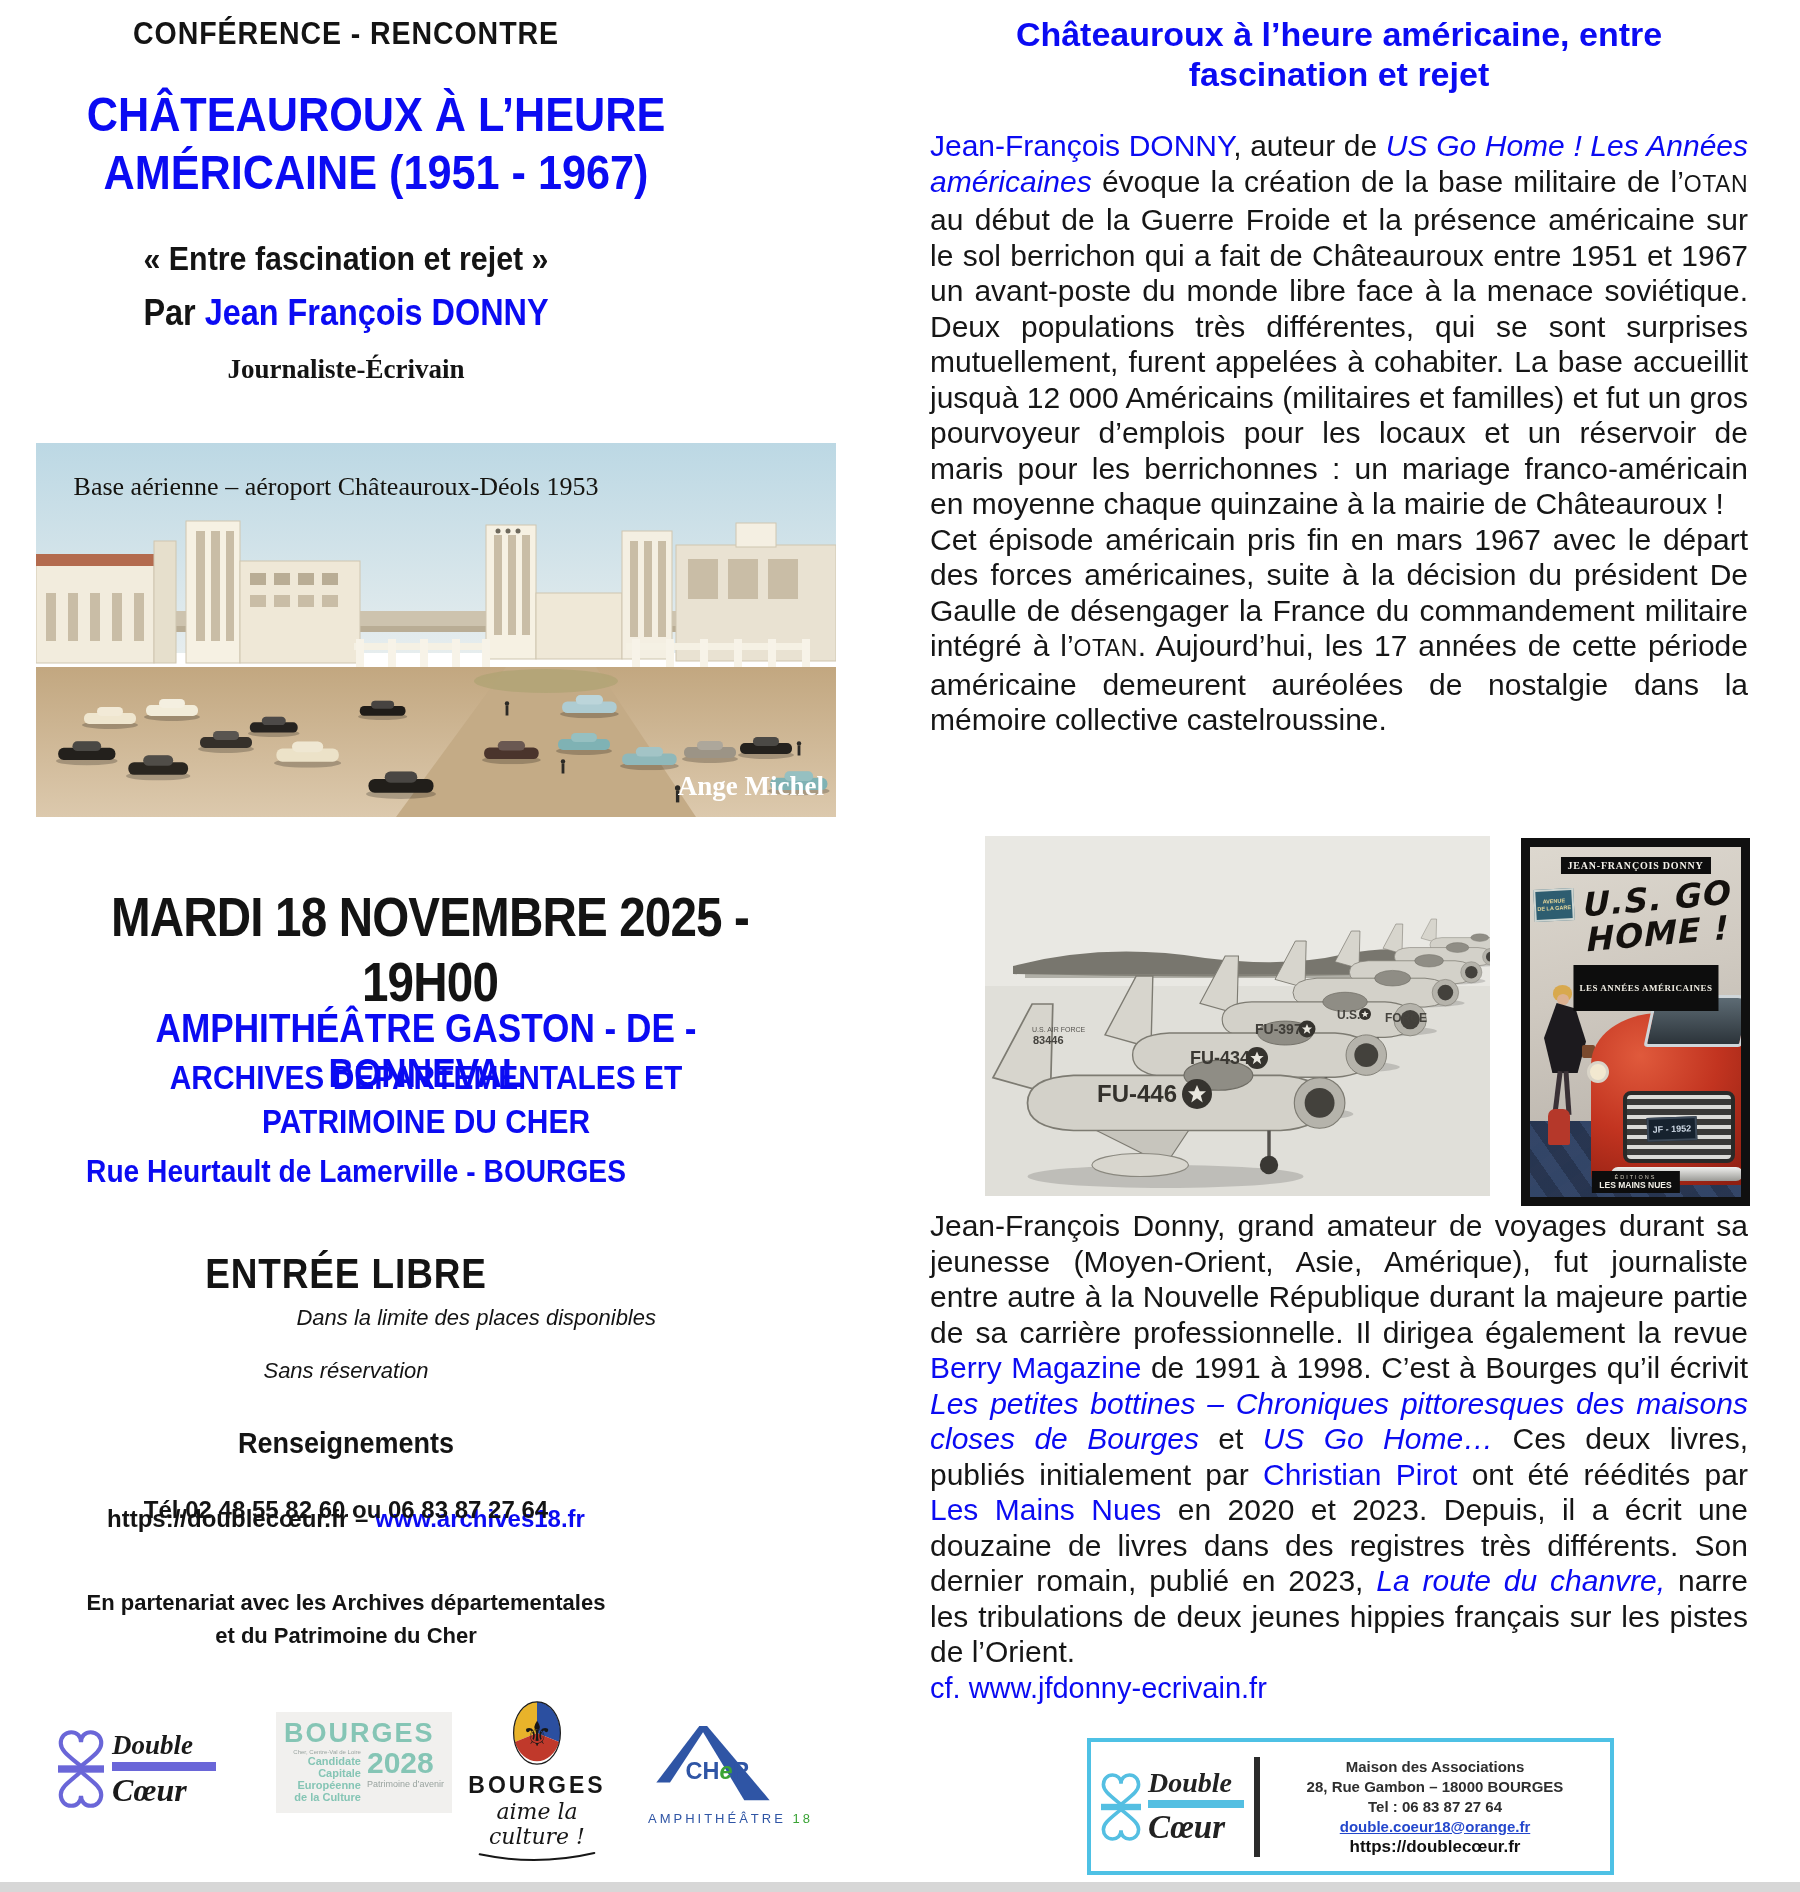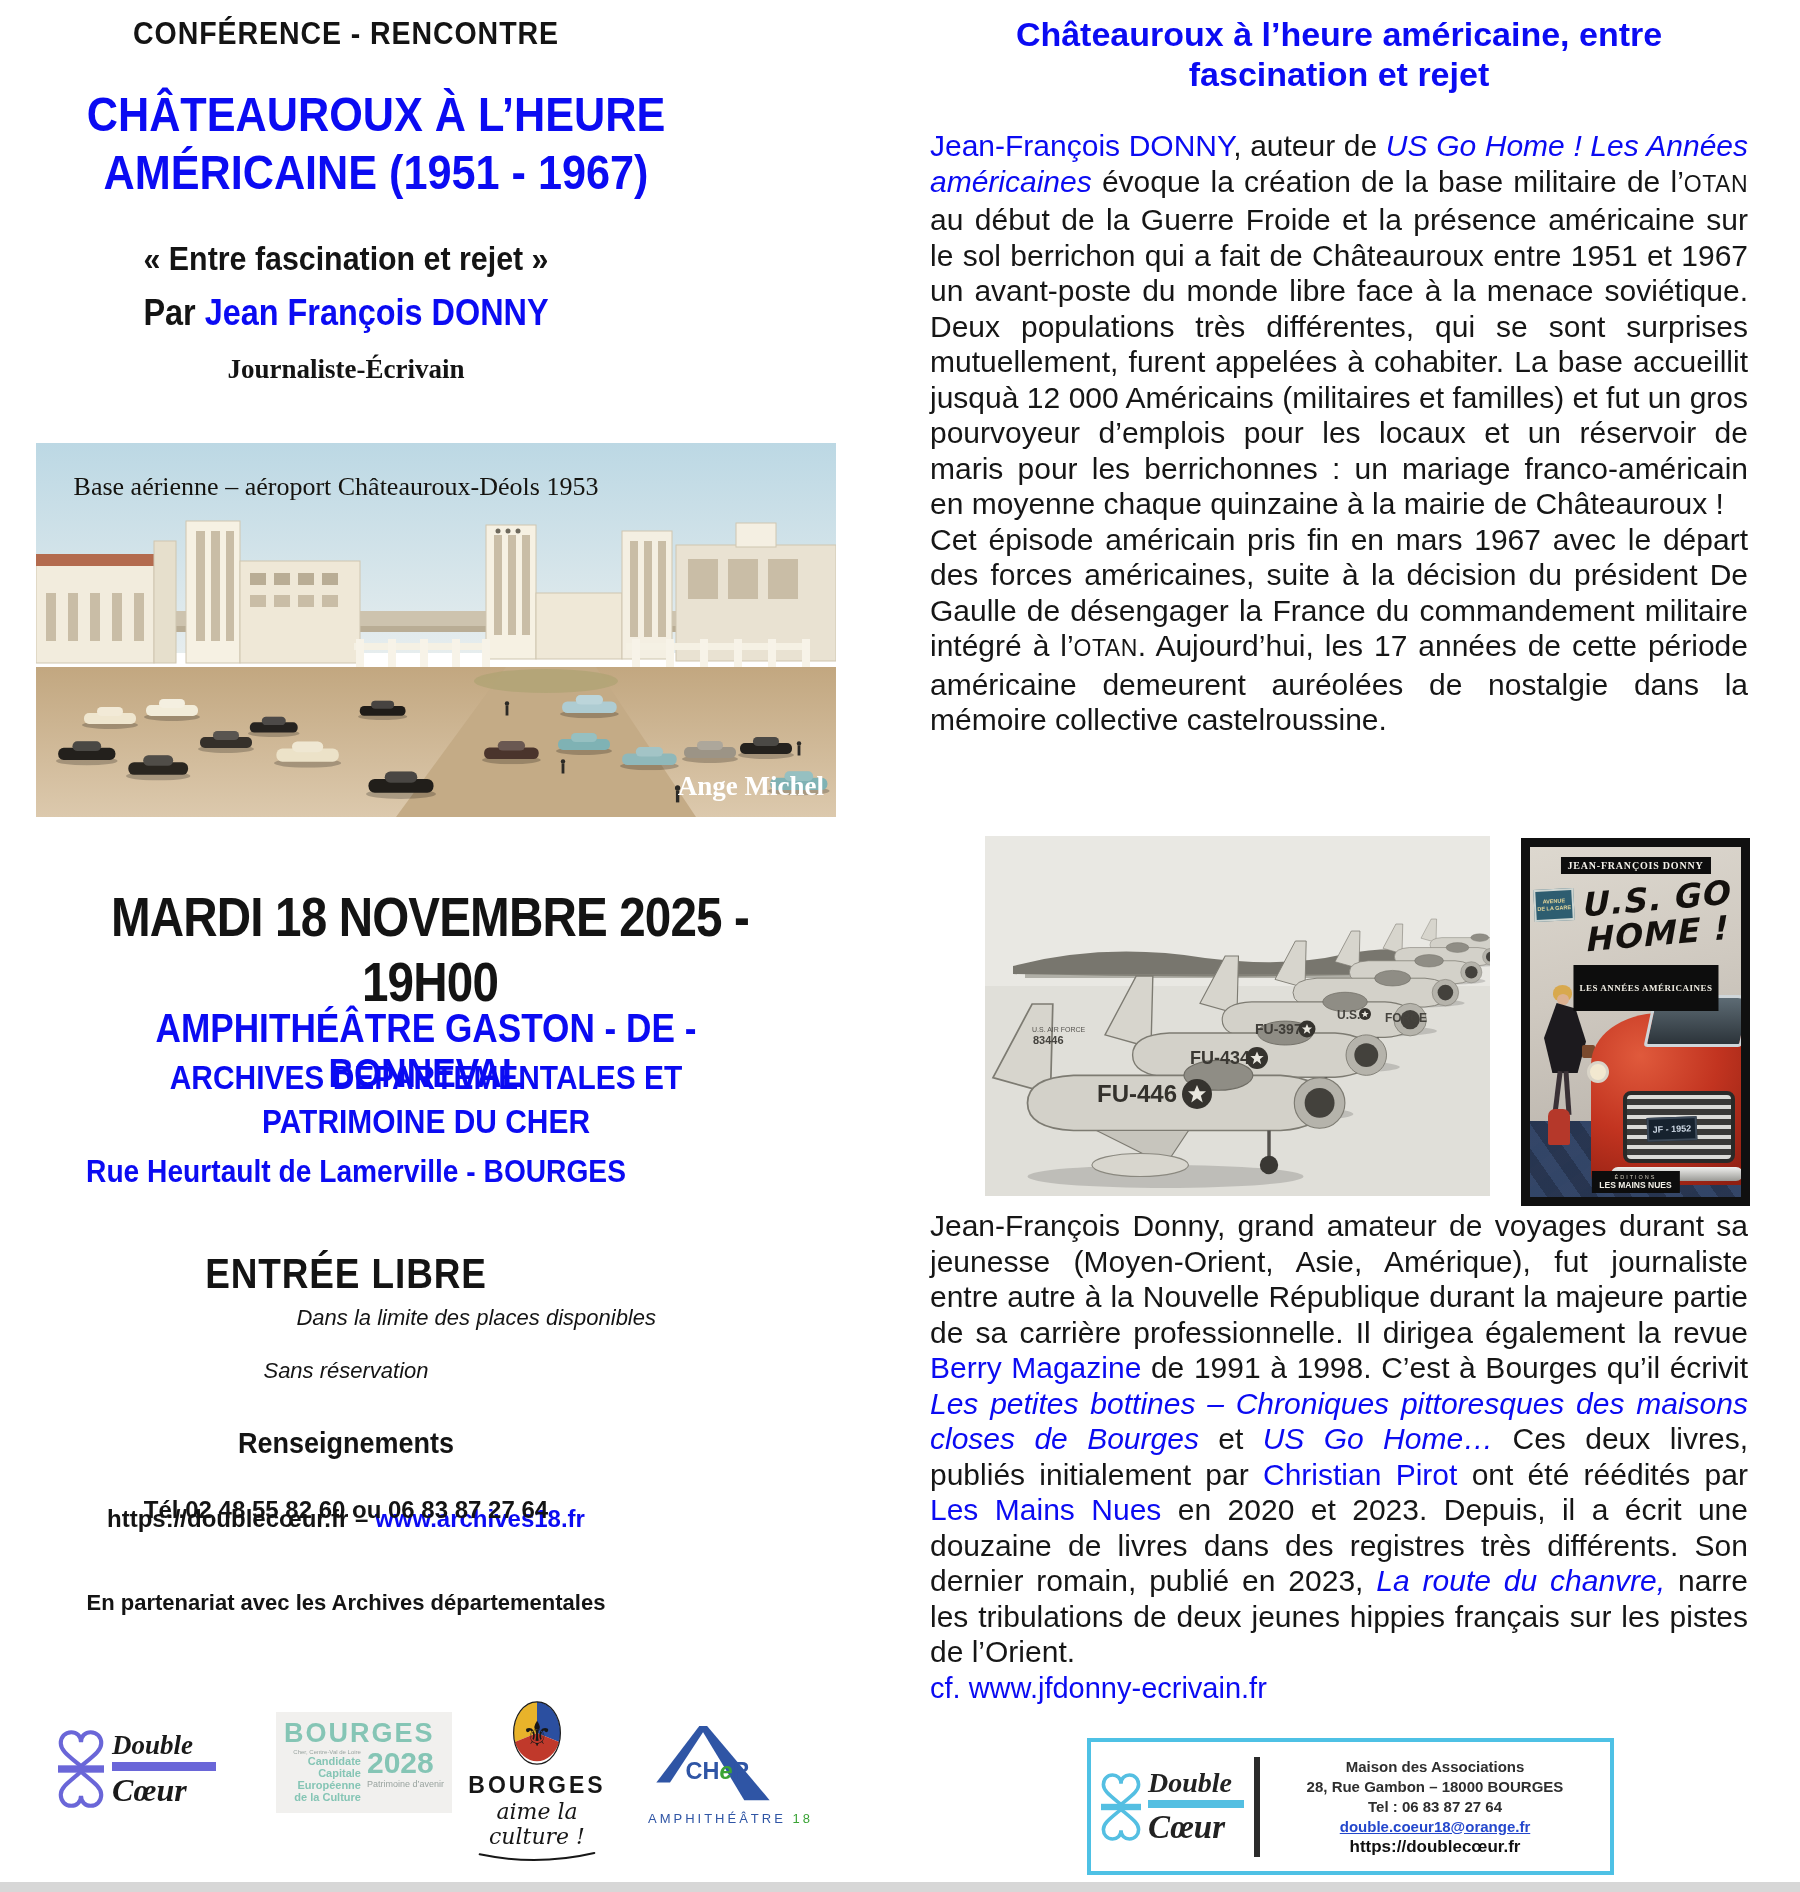--- a/index.html
+++ b/index.html
@@ -296,20 +296,21 @@
   <div class="abs ctr note note1">Dans la limite des places disponibles</div>
   <div class="abs ctr note note2">Sans réservation</div>
 
   <div class="abs ctr b info-heading sx90">Renseignements</div>
 
   <div class="abs ctr links-line">
     <span>https://doublecœur.fr</span><span> – </span><span class="blue">www.archives18.fr</span>
   </div>
   <div class="abs ctr phone-line">Tél.02 48 55 82 60 ou 06 83 87 27 64</div>
   <div class="abs ctr partner1">En partenariat avec les Archives départementales</div>
+  <div class="abs ctr partner2">et du Patrimoine du Cher</div>
 
   <div class="abs logo-dc">
     <svg width="46" height="82" viewBox="0 0 100 176" style="color:#6a66d8">
       <use href="#dc-hearts"></use>
     </svg>
     <div>
       <div class="dc-word1">Double</div>
       <div class="dc-bar"></div>
       <div class="dc-word2">Cœur</div>
     </div>

